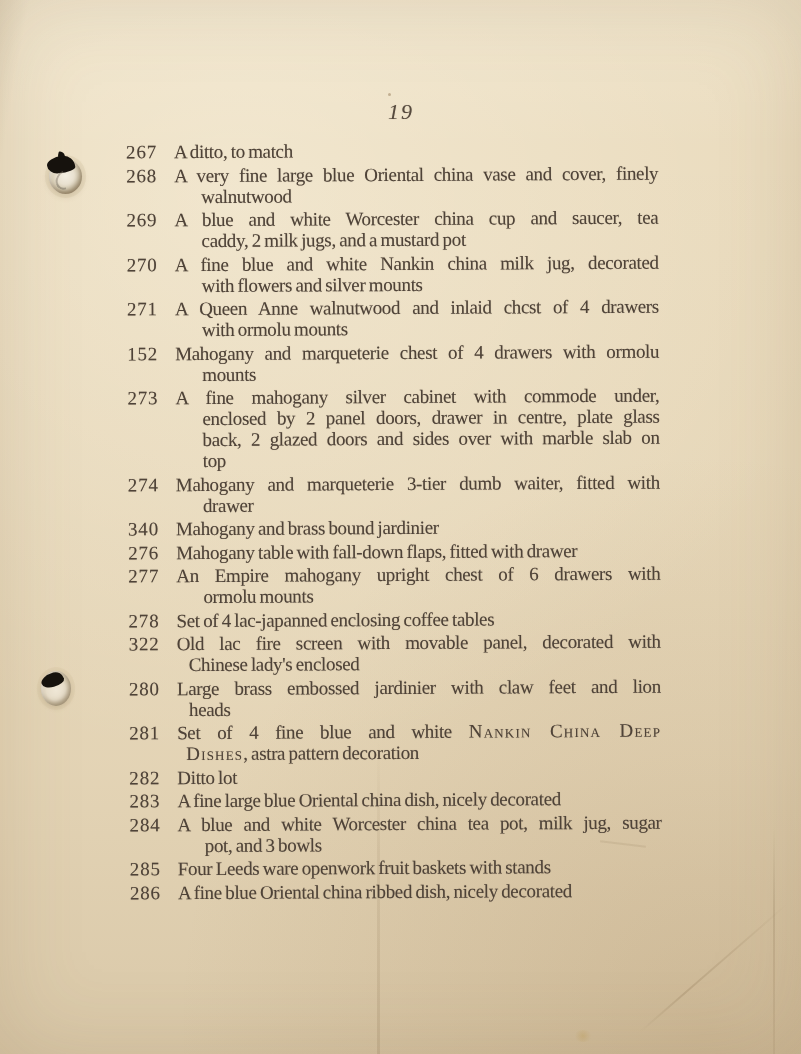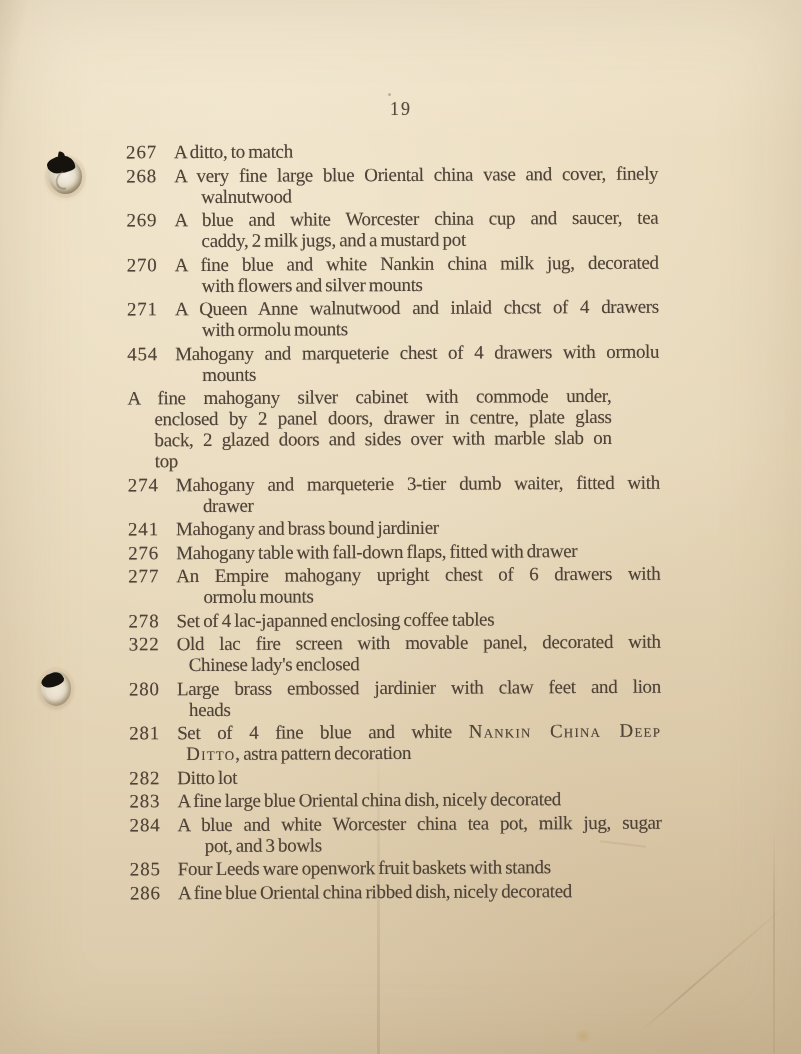--- a/index.html
+++ b/index.html
@@ -15,22 +15,23 @@
       linear-gradient(to bottom, rgba(255,252,240,0.22) 0%, rgba(255,252,240,0) 14%, rgba(128,99,58,0.05) 72%, rgba(128,99,58,0.15) 100%);
     box-shadow: inset 0 0 85px rgba(124,97,59,0.17);
     font-family: "Liberation Serif", "DejaVu Serif", serif;
     color: var(--ink, #4f4338);
   }
 
   
   .page-number {
     position:absolute; left:401px; top:99px;
     transform: translateX(-50%);
-    font-size:18px; letter-spacing:2px; color:#564a3e;
+    font-size:22px; letter-spacing:2px; color:#564a3e;
     text-shadow: 0 0 1px rgba(86,74,62,0.35);
+    font-style: italic;
   }
   .lot-list {
     position:absolute; left:128px; top:140px; width:537px;
     transform: rotate(-0.3deg);
     text-shadow: 0 0 0.8px rgba(79,67,56,0.38);
   }
   .lot-entry { display:flex; margin-bottom:2.5px; }
   .lot-number {
     flex:0 0 48px; width:48px;
     font-size:19px; line-height:21px; letter-spacing:0.8px;font-family:Liberation Serif, serif;
@@ -154,43 +155,44 @@
         </div>
       </div>
       <div class="lot-entry">
         <span class="lot-number">271</span>
         <div class="lot-desc">
           <div class="lot-line just"><span>A Queen Anne walnutwood and inlaid chcst of 4 drawers</span></div>
           <div class="lot-line cont"><span>with ormolu mounts</span></div>
         </div>
       </div>
       <div class="lot-entry">
-        <span class="lot-number">454</span>
+        <span class="lot-number">152</span>
         <div class="lot-desc">
           <div class="lot-line just"><span>Mahogany and marqueterie chest of 4 drawers with ormolu</span></div>
           <div class="lot-line cont"><span>mounts</span></div>
         </div>
       </div>
       <div class="lot-entry">
+        <span class="lot-number">273</span>
         <div class="lot-desc">
           <div class="lot-line just"><span>A fine mahogany silver cabinet with commode under,</span></div>
           <div class="lot-line cont just"><span>enclosed by 2 panel doors, drawer in centre, plate glass</span></div>
           <div class="lot-line cont just"><span>back, 2 glazed doors and sides over with marble slab on</span></div>
           <div class="lot-line cont"><span>top</span></div>
         </div>
       </div>
       <div class="lot-entry">
         <span class="lot-number">274</span>
         <div class="lot-desc">
           <div class="lot-line just"><span>Mahogany and marqueterie 3-tier dumb waiter, fitted with</span></div>
           <div class="lot-line cont"><span>drawer</span></div>
         </div>
       </div>
       <div class="lot-entry">
-        <span class="lot-number">241</span>
+        <span class="lot-number">340</span>
         <div class="lot-desc">
           <div class="lot-line"><span>Mahogany and brass bound jardinier</span></div>
         </div>
       </div>
       <div class="lot-entry">
         <span class="lot-number">276</span>
         <div class="lot-desc">
           <div class="lot-line"><span>Mahogany table with fall-down flaps, fitted with drawer</span></div>
         </div>
       </div>
@@ -218,21 +220,21 @@
         <span class="lot-number">280</span>
         <div class="lot-desc">
           <div class="lot-line just"><span>Large brass embossed jardinier with claw feet and lion</span></div>
           <div class="lot-line cont" style="margin-left: 12px;"><span>heads</span></div>
         </div>
       </div>
       <div class="lot-entry">
         <span class="lot-number">281</span>
         <div class="lot-desc">
           <div class="lot-line just"><span>Set of 4 fine blue and white </span><span class="sc">Nankin China Deep</span></div>
-          <div class="lot-line cont" style="margin-left: 9px;"><span class="sc">Ditto</span><span>, astra pattern decoration</span></div>
+          <div class="lot-line cont" style="margin-left: 9px;"><span class="sc">Dishes</span><span>, astra pattern decoration</span></div>
         </div>
       </div>
       <div class="lot-entry">
         <span class="lot-number">282</span>
         <div class="lot-desc">
           <div class="lot-line"><span>Ditto lot</span></div>
         </div>
       </div>
       <div class="lot-entry">
         <span class="lot-number">283</span>

